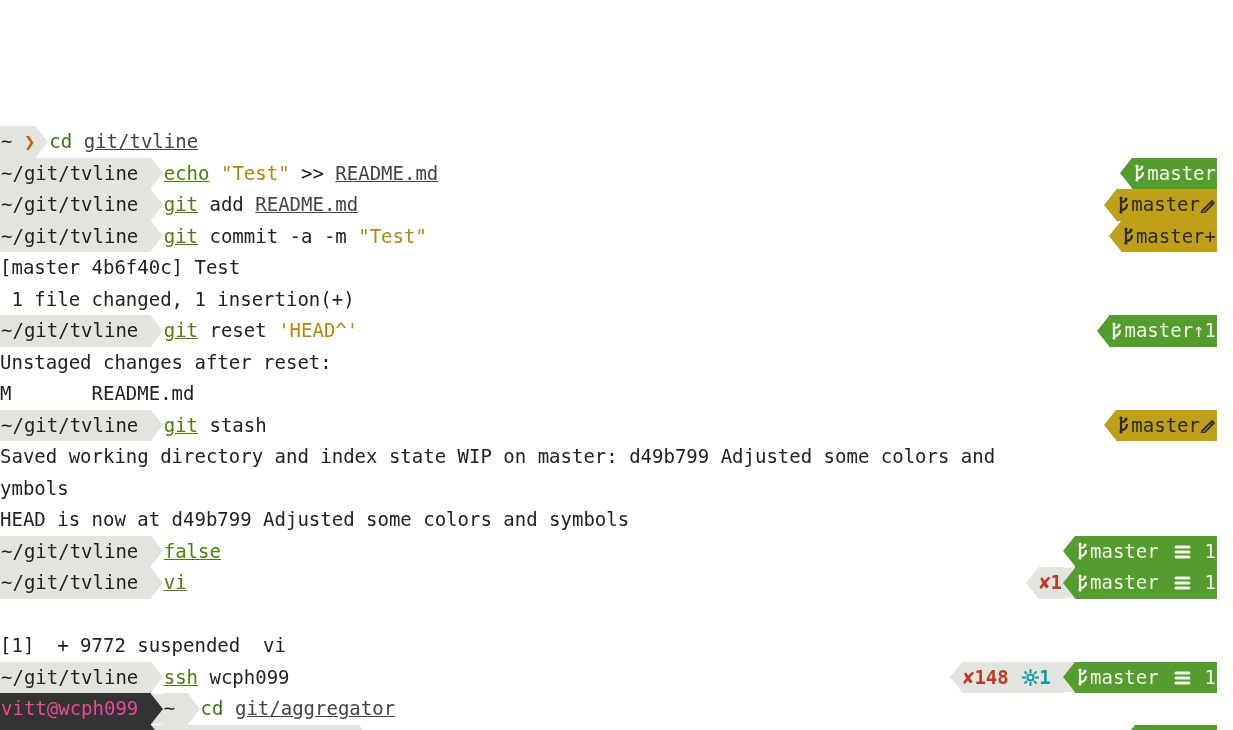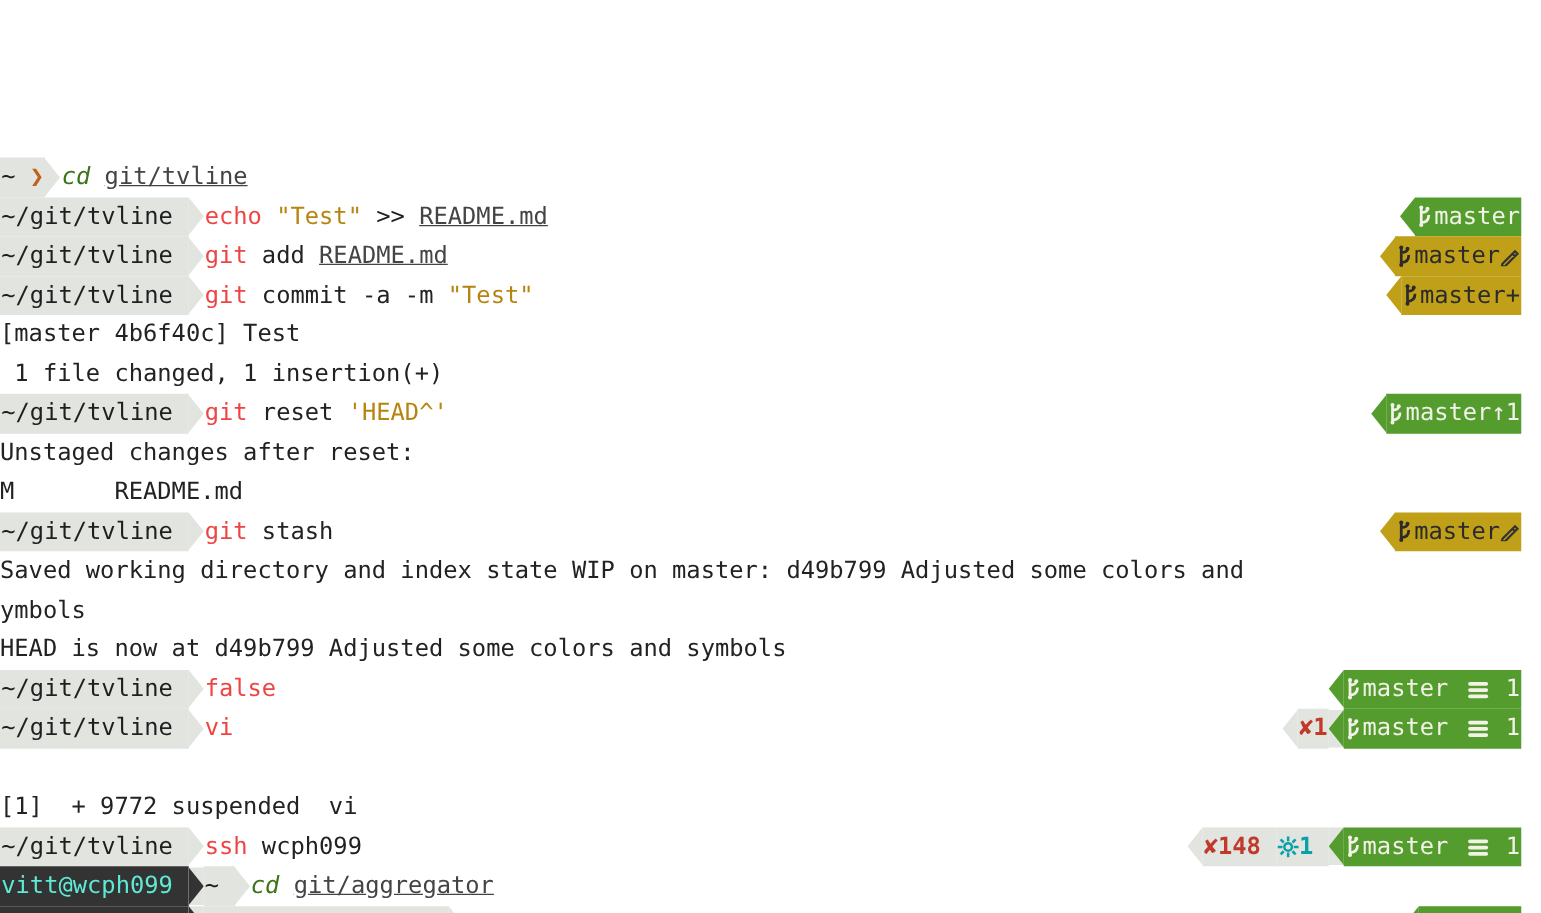--- a/index.html
+++ b/index.html
@@ -15,24 +15,24 @@
   }
   .line { position: relative; display: block; height: 31.5px; }
   .left { position: absolute; left: 0; top: 0; display: flex; align-items: center; }
   .right { position: absolute; right: 16px; top: 0; display: flex; align-items: center; }
   .seg { display: inline-flex; align-items: center; height: 31.5px; padding: 0 1px; }
   
   .bg-gray   { background: #e1e4df; }
   .bg-dark   { background: #333333; }
   .bg-green  { background: #549c2e; }
   .bg-yellow { background: #c0a019; }
-  .fg-white  { color: #5eead4; text-align: right; }
+  .fg-white  { color: #ec4899; text-align: right; }
   .fg-dark   { color: #1f1f1f; }
-  .fg-green  { color: #ef4444; }
-  .fg-darkgreen { color: #3a7418; font-style: italic; }
+  .fg-green  { color: #4d7c0f; text-decoration: underline; }
+  .fg-darkgreen { color: #3a7418; }
   .fg-yellow { color: #b5850f; }
   .fg-orange { color: #c06019; }
   .fg-gray   { color: #444; }
   .fg-red    { color: #c0392b; font-weight: bold; }
   .fg-teal   { color: #0aa0a8; font-weight: bold; }
   .underline { text-decoration: underline; }
   .arrow-out {
     display: inline-block;
     width: 0; height: 0;
     border-top: 15.75px solid transparent;

